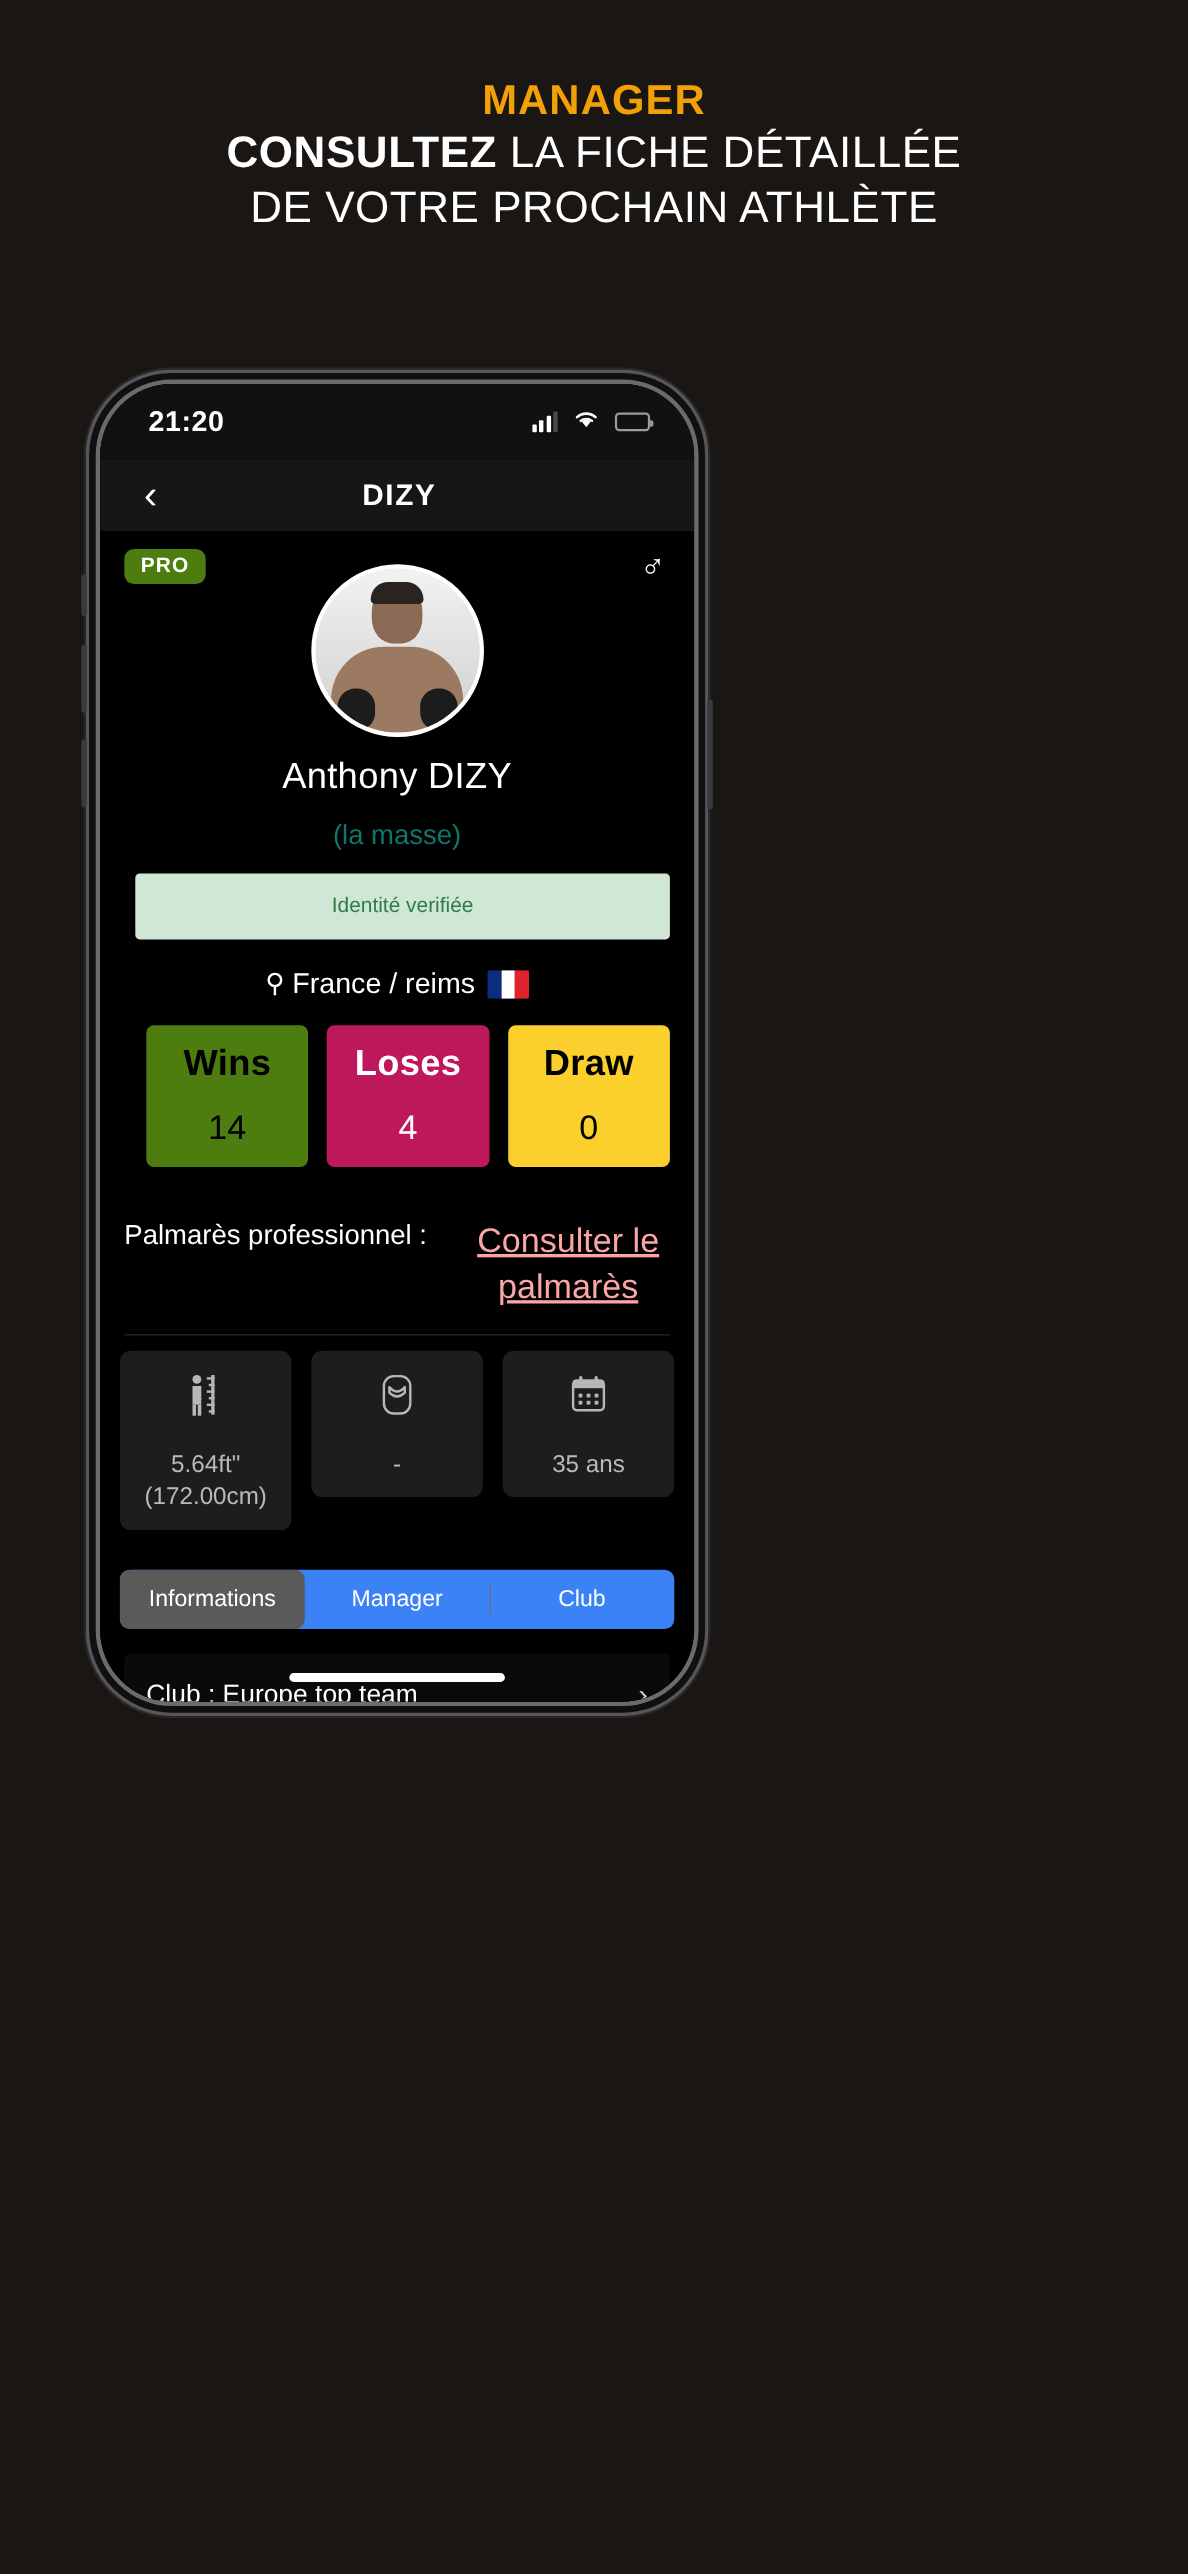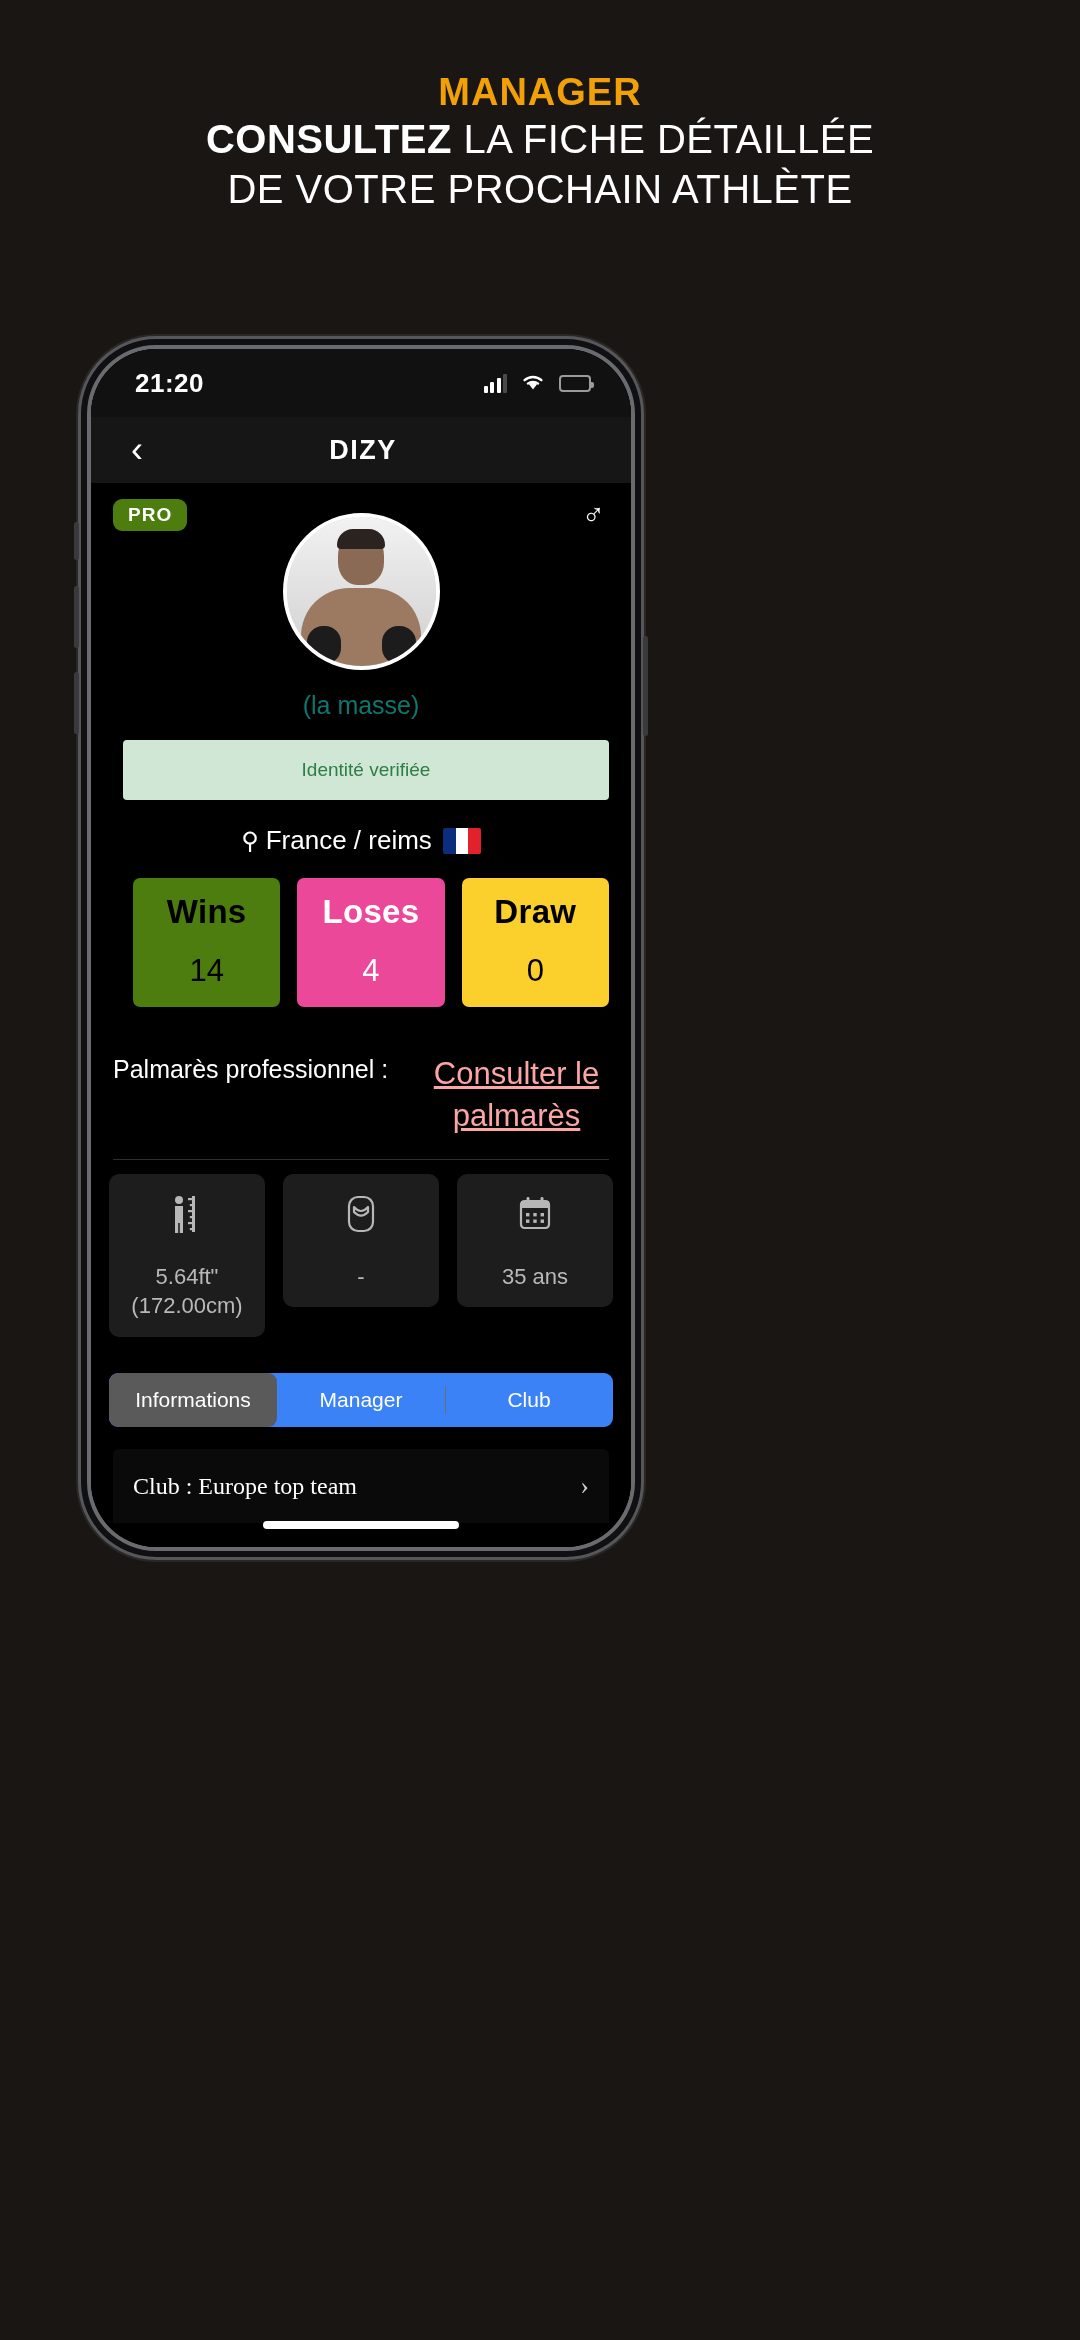--- a/index.html
+++ b/index.html
@@ -239,21 +239,21 @@
   }
   .stat {
     flex:1;
     border-radius:7px;
     padding:15px 0 18px 0;
     text-align:center;
   }
   .stat-label { font-size:33px; font-weight:bold; letter-spacing:0.3px; }
   .stat-value { font-size:31px; margin-top:22px; }
   .stat-wins  { background:#4d7c0f; color:#000;margin-left:20px; }
-  .stat-loses { background:#ec4899; color:#fff; }
+  .stat-loses { background:#be185d; color:#fff; }
   .stat-draw  { background:#FBD02C; color:#000; }
 
   
   .palmares {
     margin:30px 22px 0 22px;
     padding:16px 0 22px 0;
     border-bottom:1px solid #2d2d2d;
     display:flex;
     align-items:flex-start;
     gap:18px;
@@ -326,21 +326,20 @@
     position:absolute;
     left:0; top:13px; bottom:13px;
     width:1px; background:#6d6d6d;
   }
 
   
   .infolist {
     margin:22px 22px 0 22px;
     background:#0A0A0A;
     border-radius:6px 6px 0 0;
-    font-family:Liberation Serif, serif;
   }
   .info-row {
     display:flex;
     align-items:center;
     gap:16px;
     padding:22px 20px;
     border-bottom:1px solid #262626;
     color:#fff;
     font-size:24px;
   }
@@ -414,20 +413,21 @@
             <div class="ph-bg"></div>
             <div class="ph-body"></div>
             <div class="ph-head"></div>
             <div class="ph-hair"></div>
             <div class="ph-glove-l"></div>
             <div class="ph-glove-r"></div>
           </div>
         </div>
       </div>
 
+      <div class="athlete-name">Anthony DIZY</div>
       <div class="athlete-nick">(la masse)</div>
 
       <div class="verified-banner">Identité verifiée</div>
 
       <div class="location">
         <span class="pin-icon">⚲</span>
         <span>France / reims</span>
         <span class="flag">
             <span class="b"></span>
             <span class="w"></span>

